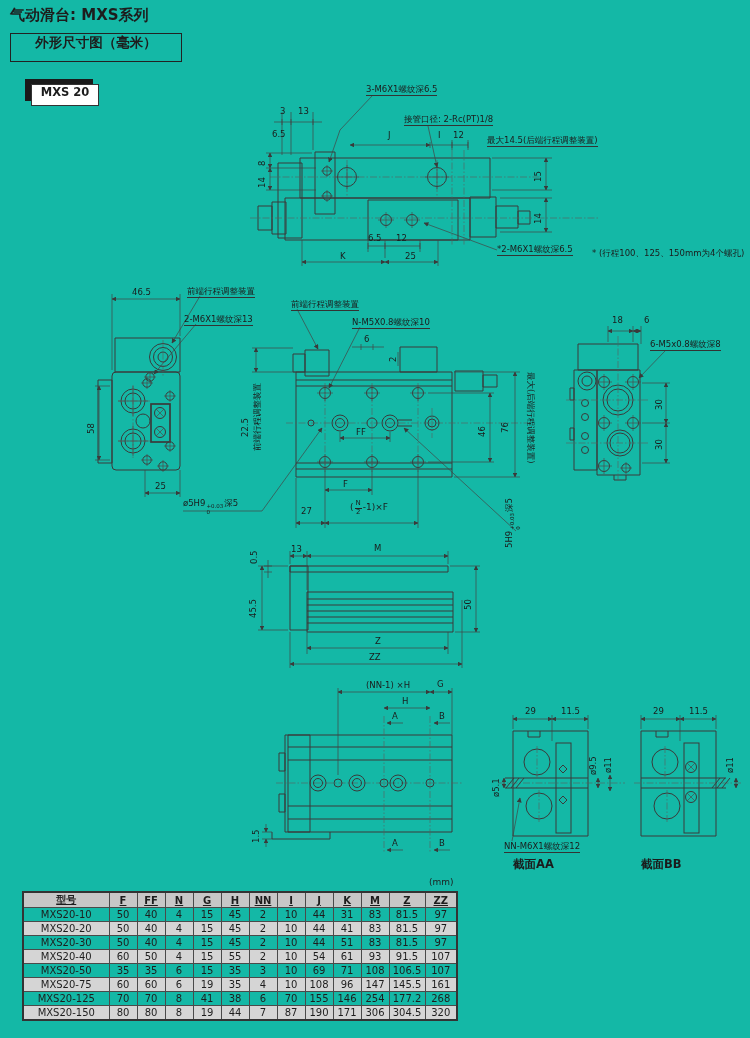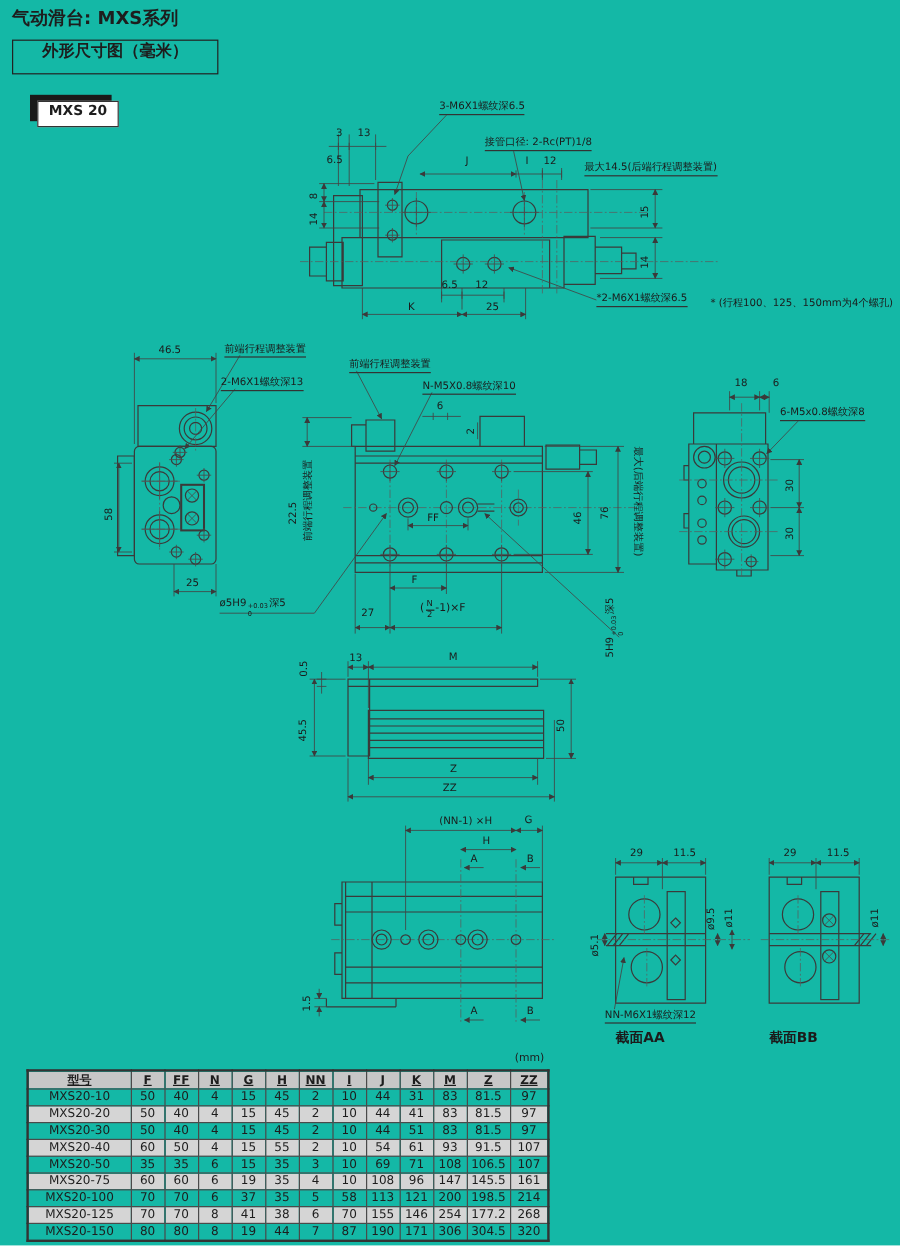--- a/index.html
+++ b/index.html
@@ -483,35 +483,20 @@
           <td>35</td>
           <td>4</td>
           <td>10</td>
           <td>108</td>
           <td>96</td>
           <td>147</td>
           <td>145.5</td>
           <td>161</td>
         </tr>
         <tr>
-          <td>MXS20-100</td>
-          <td>70</td>
-          <td>70</td>
-          <td>6</td>
-          <td>37</td>
-          <td>35</td>
-          <td>5</td>
-          <td>58</td>
-          <td>113</td>
-          <td>121</td>
-          <td>200</td>
-          <td>198.5</td>
-          <td>214</td>
-        </tr>
-        <tr>
           <td>MXS20-125</td>
           <td>70</td>
           <td>70</td>
           <td>8</td>
           <td>41</td>
           <td>38</td>
           <td>6</td>
           <td>70</td>
           <td>155</td>
           <td>146</td>

